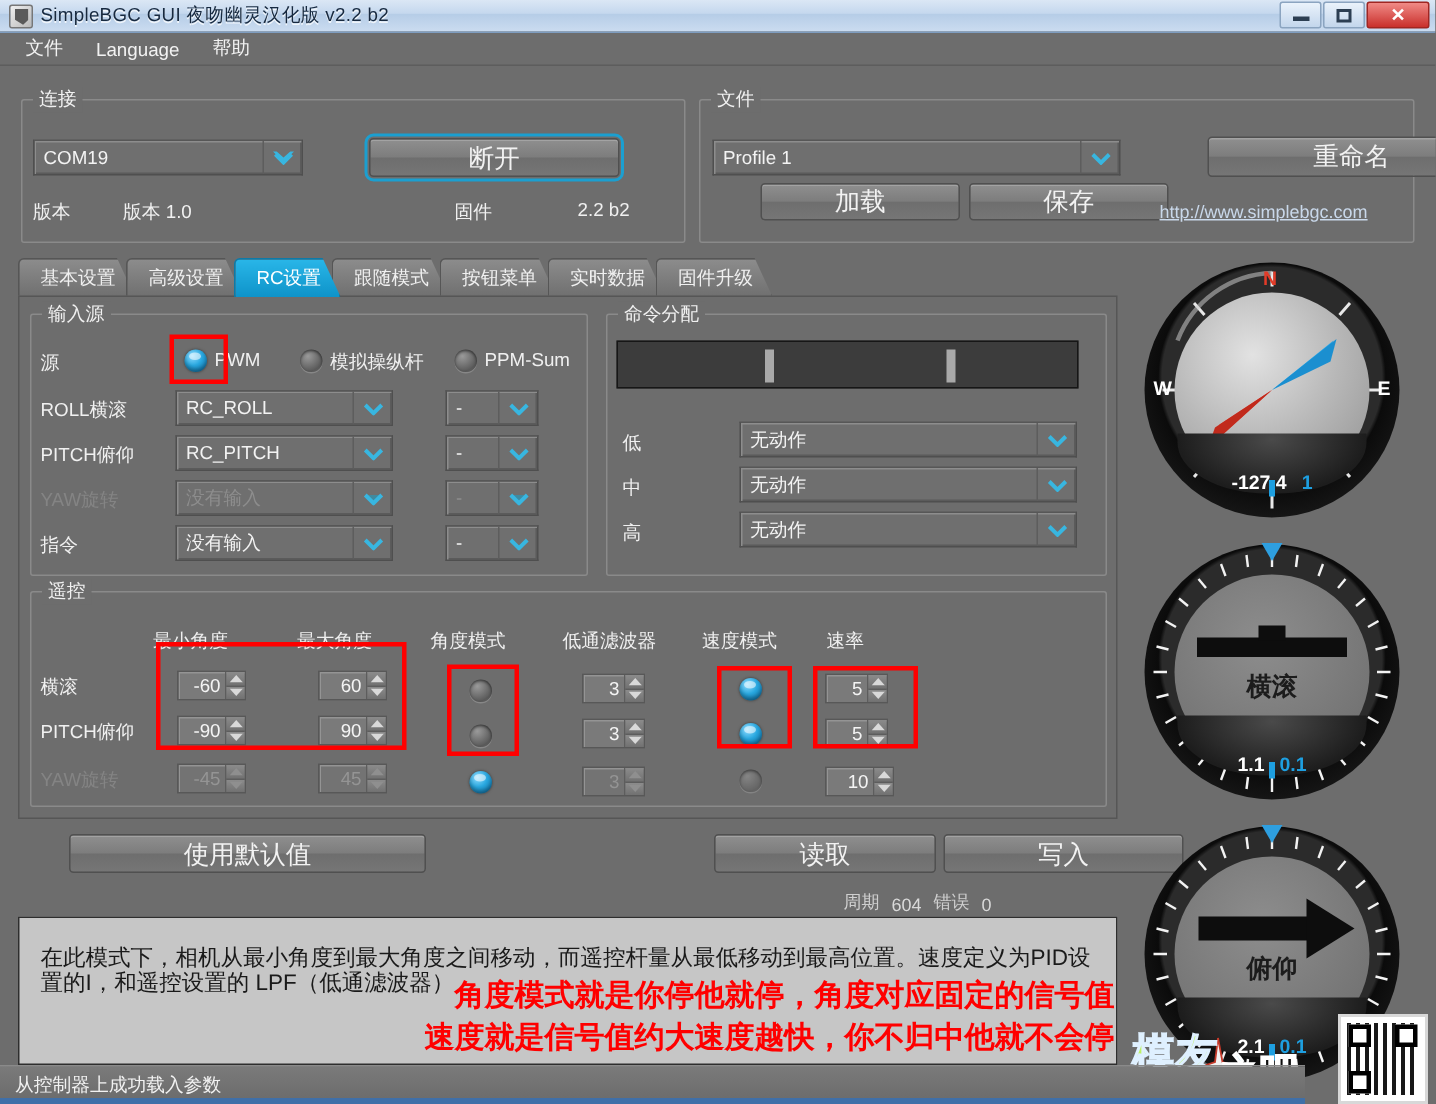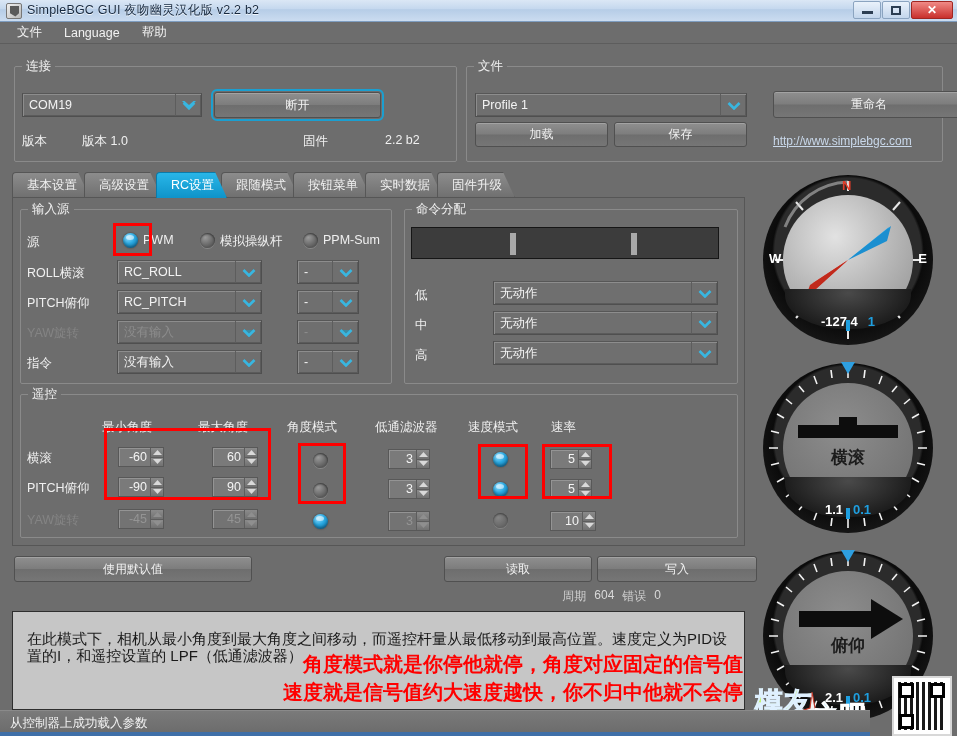--- a/index.html
+++ b/index.html
@@ -92,23 +92,24 @@
   .combo .carrow svg{display:block;}
   .combo.dim .carrow svg path{fill:#3f8aa0;}
 
   
   .btn{
     position:absolute;
     background:linear-gradient(to bottom,#8f8f8f 0%,#7d7d7d 48%,#6e6e6e 52%,#767676 100%);
     border:1px solid #505050;
     border-radius:3px;
     box-shadow:inset 0 1px 0 #a3a3a3;
-    color:#f2f2f2;font-size:12px;
+    color:#f2f2f2;font-size:17px;
     display:flex;align-items:center;justify-content:center;
     cursor:default;
+    margin-left:32px;
   }
   .btn.focus{
     outline:2px solid #1b9fd0; outline-offset:1px;
   }
 
   
   .radio{position:absolute;width:15px;height:15px;border-radius:50%;
     background:radial-gradient(circle at 35% 30%, #9a9a9a, #5a5a5a 70%, #7c7c7c 100%);
     box-shadow:inset 0 1px 2px rgba(0,0,0,.55), 0 1px 0 rgba(255,255,255,.18);
   }
@@ -177,21 +178,21 @@
   
   #cmdbar{
     position:absolute;left:411px;top:227px;width:308px;height:32px;
     background:#3c3c3c;border:1px solid #161616;
   }
   #cmdbar .tick{position:absolute;top:5px;width:6px;height:22px;background:#a9a9a9;}
 
   
   #cyclebar{
     position:absolute;left:12px;top:588px;width:733px;height:22px;
-    display:flex;align-items:flex-start;justify-content:flex-end;gap:8px;
+    display:flex;align-items:flex-end;justify-content:flex-end;gap:8px;
     padding-right:84px;color:#cfcfcf;font-size:12px;
   }
   #cyclebar .v{color:#d9d9d9;}
   #console{
     position:absolute;left:12px;top:611px;width:733px;height:99px;
     background:#c6c6c6;border:1px solid #2e2e2e;overflow:hidden;
   }
   #console .infotext{
     position:absolute;left:14px;top:18px;width:700px;color:#1a1a1a;font-size:15px;
     line-height:17px;

